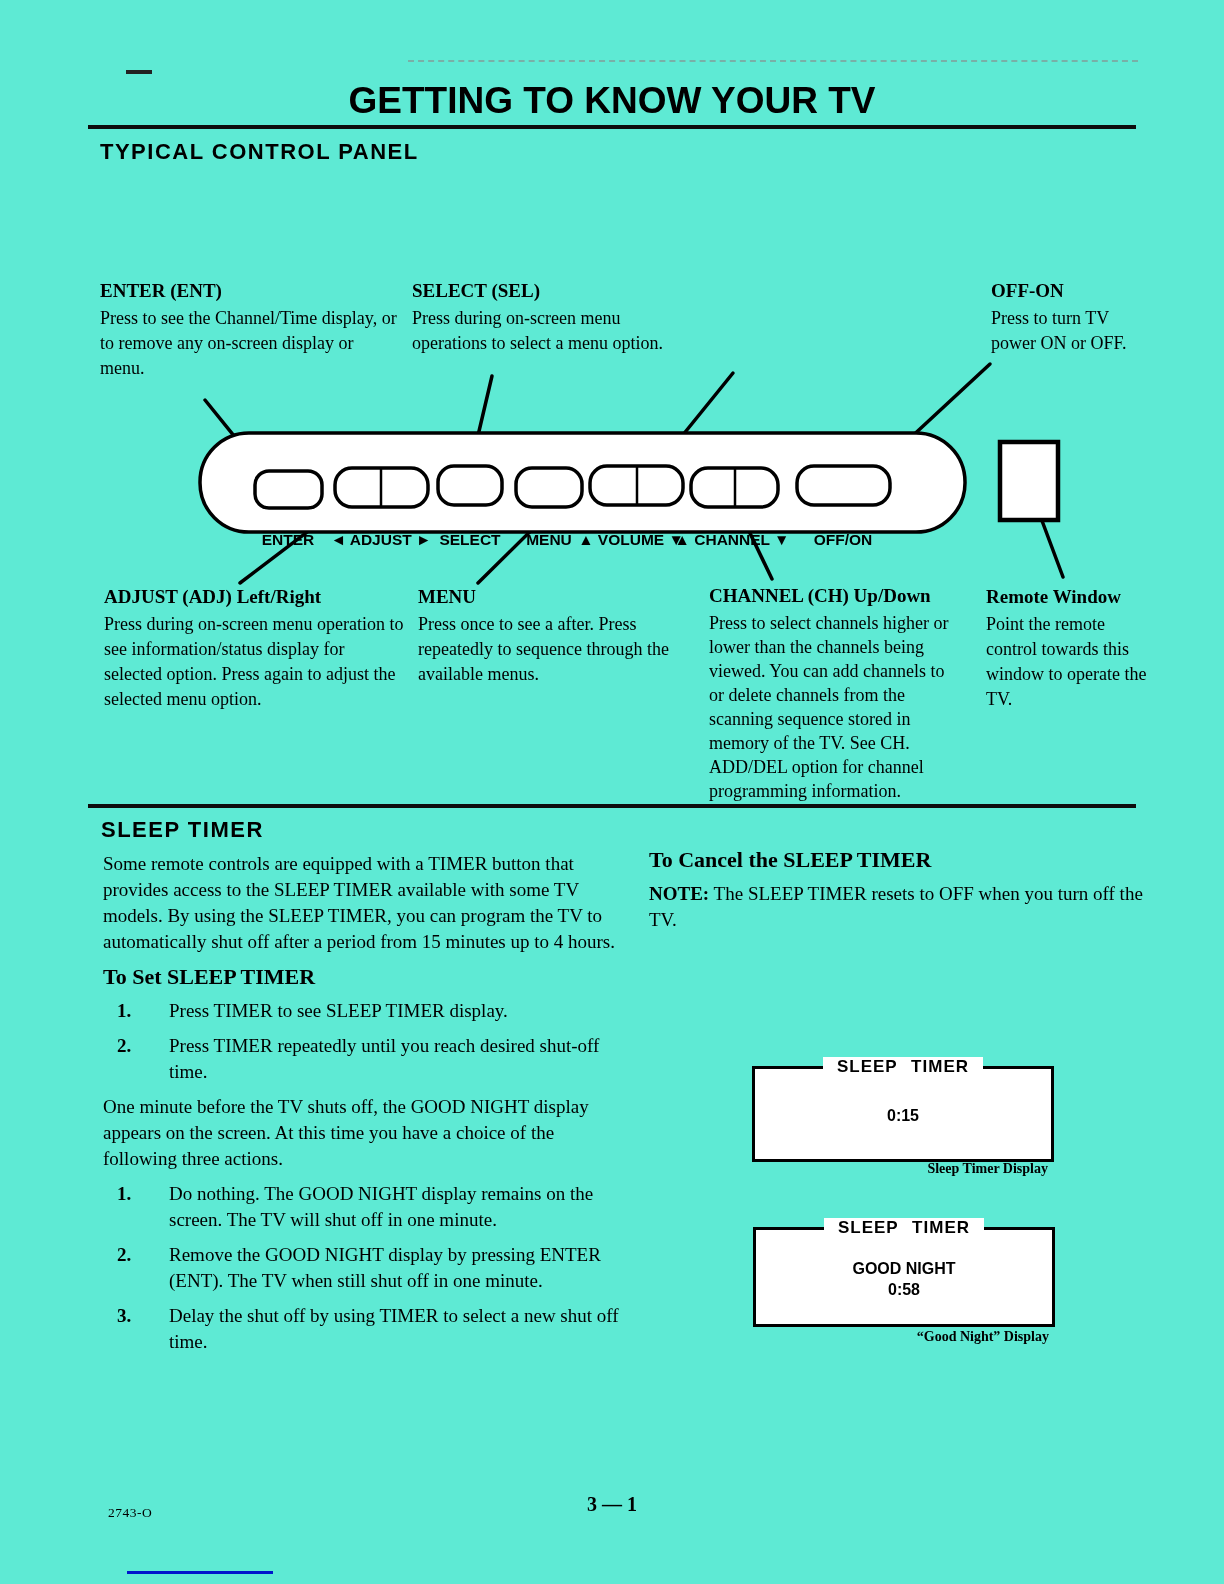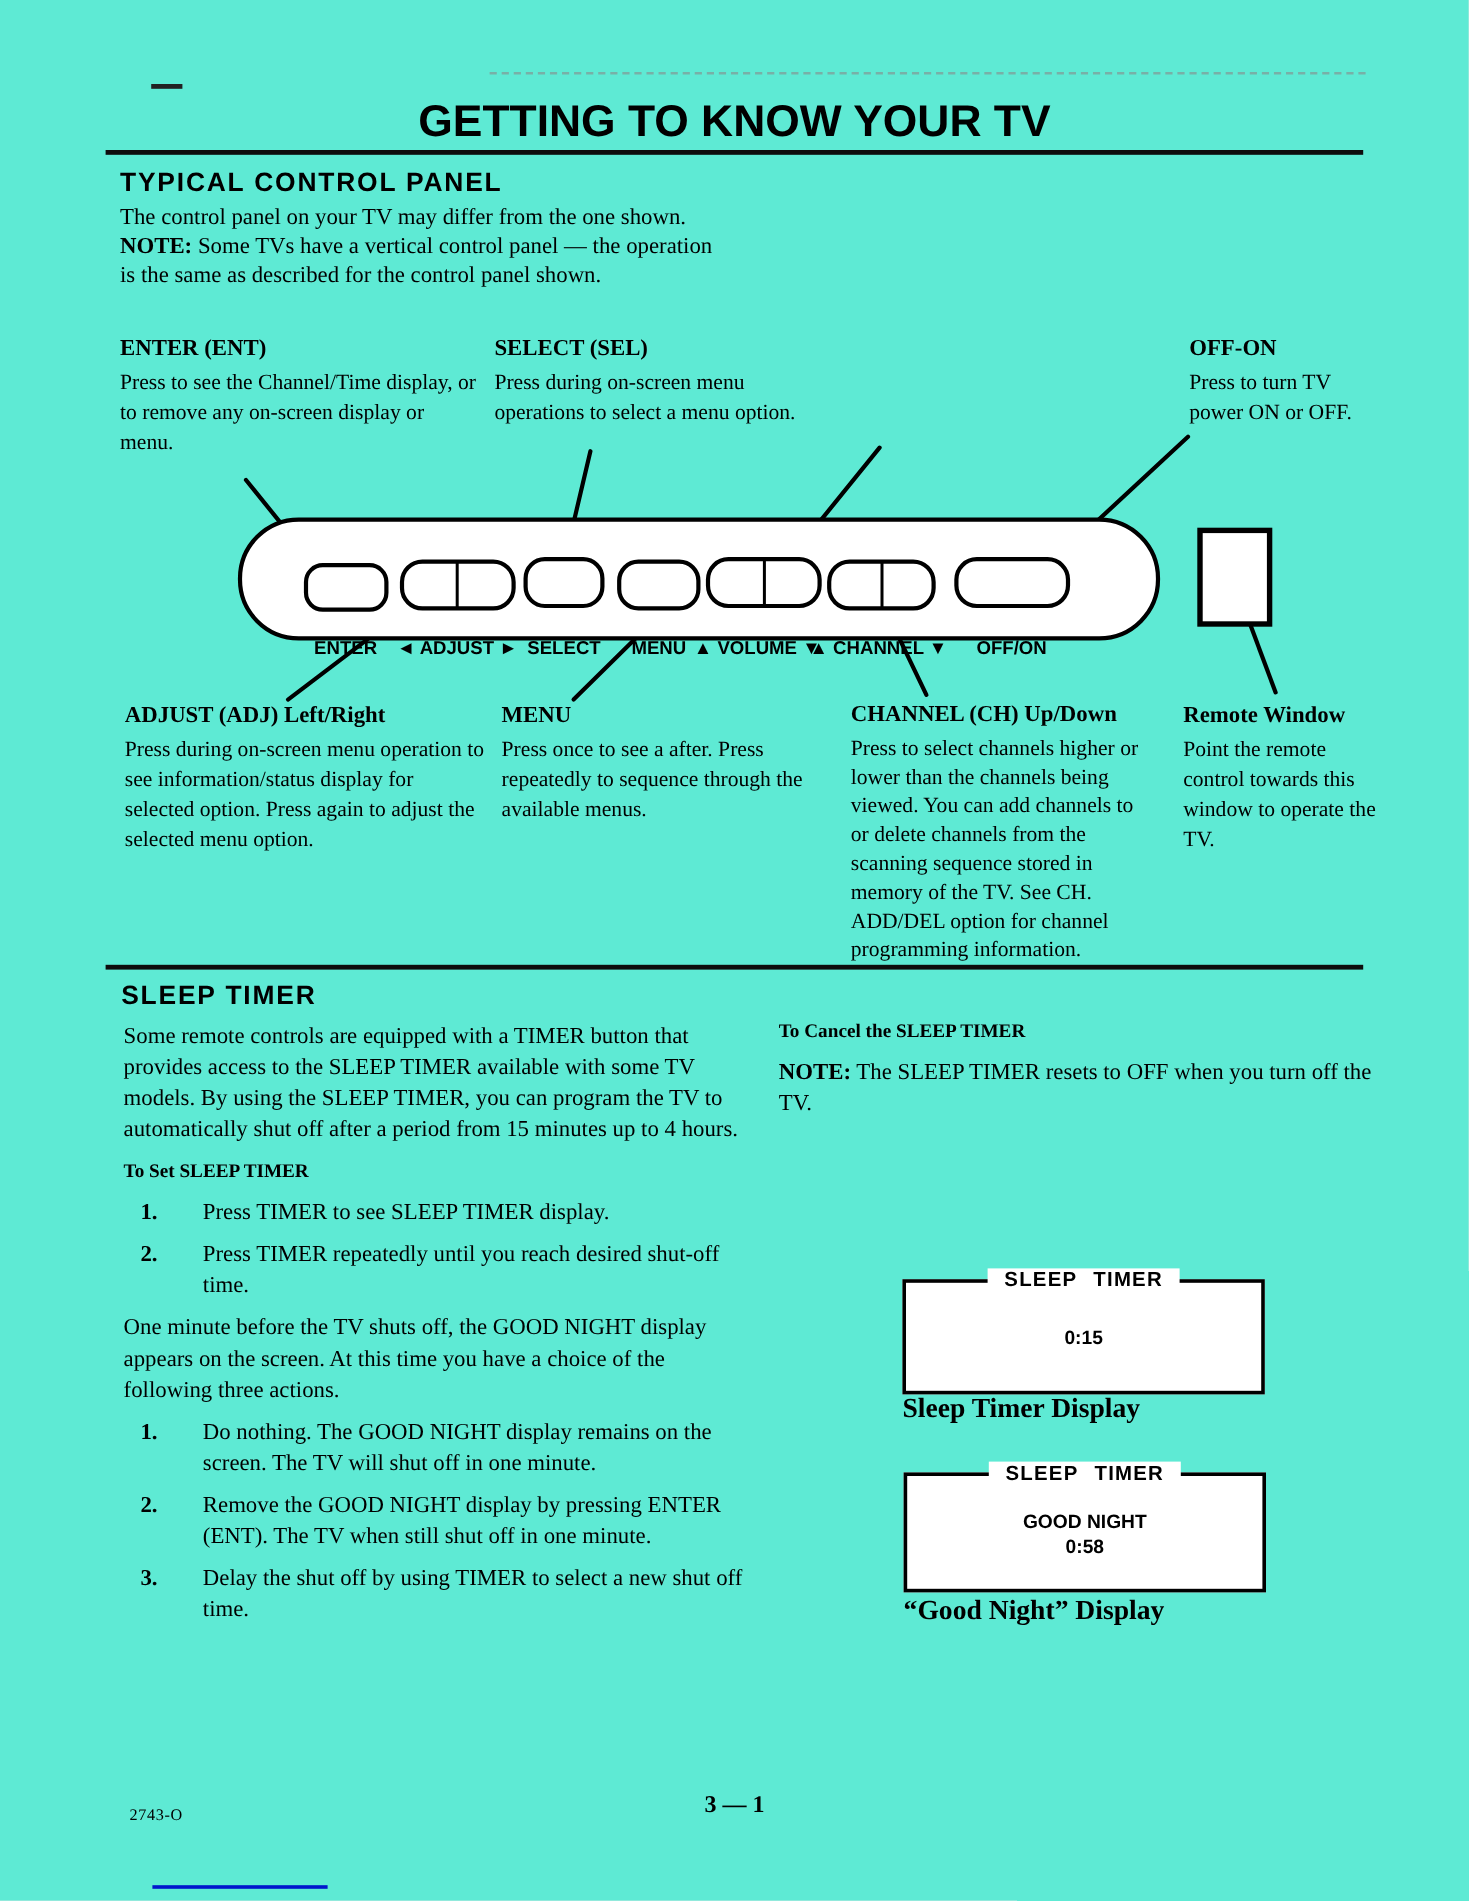--- a/index.html
+++ b/index.html
@@ -50,21 +50,21 @@
   .diagram { left:0; top:352px; }
   .diagram text {
     font-family:"Liberation Sans", sans-serif;
     font-weight:bold; font-size:15.5px;
   }
 
   .col { font-size:19px; line-height:26px; }
   .col-left  { left:103px; top:851px; width:524px; }
   .col-right { left:649px; top:845px; width:500px; }
   .col p { margin:0 0 9px 0; }
-  .sub-heading { font-weight:bold; font-size:16px; margin:2px 0 8px 0; }
+  .sub-heading { font-weight:bold; font-size:22px; margin:2px 0 8px 0; }
   .li { display:flex; margin:0 0 9px 14px; }
   .li .num { font-weight:bold; width:28px; flex:0 0 28px; }
   .li .txt { flex:1;margin-left:24px; }
   .note-label { font-weight:bold; }
 
   .osd-box {
     border:3px solid #000; background:#fff;
     font-family:"Liberation Sans", sans-serif;
   }
   .osd-1 { left:752px; top:1066px; width:296px; height:90px; }
@@ -73,21 +73,21 @@
     position:absolute; top:-12px; left:0; right:0; text-align:center;
   }
   .osd-header span {
     display:inline-block; background:#fff; padding:0 14px;
     font-size:17px; letter-spacing:1px; word-spacing:8px; font-weight:bold;
   }
   .osd-value { text-align:center; font-weight:bold; font-size:16px; line-height:21px; }
   .osd-1 .osd-value { margin-top:36px; }
   .osd-2 .osd-value { margin-top:28px; }
   .osd-caption {
-    text-align:left; font-weight:bold; font-size:23px;
+    text-align:right; font-weight:bold; font-size:14px;
     font-family:"Liberation Serif", serif;
   }
   .cap-1 { left:752px; top:1161px; width:296px; }
   .cap-2 { left:753px; top:1329px; width:296px; }
 
   .footer-code { left:108px; top:1505px; font-size:13.5px; letter-spacing:.5px; }
   .footer-page { left:0; right:0; top:1493px; text-align:center; font-weight:bold; font-size:20px; }
   .blue-line { left:127px; top:1571px; width:146px; height:3px; background:#0016cc; }
 </style>
 </head>
@@ -96,24 +96,20 @@
 <div class="page">
 
   <div class="abs top-dash"></div>
   <div class="abs top-dotted"></div>
 
   <div class="abs doc-title">GETTING TO KNOW YOUR TV</div>
   <div class="abs rule rule-1"></div>
 
   <div class="abs sec-heading sec1-heading">TYPICAL CONTROL PANEL</div>
 
-  <div class="abs intro">
-    <p>The control panel on your TV may differ from the one shown.</p>
-    <p><span class="note-label">NOTE:</span><span> Some TVs have a vertical control panel — the operation is the same as described for the control panel shown.</span></p>
-  </div>
 
   <div class="abs ann ann-enter">
     <div class="ann-title">ENTER (ENT)</div>
     <div class="ann-body">Press to see the Channel/Time display, or to remove any on-screen display or menu.</div>
   </div>
   <div class="abs ann ann-select">
     <div class="ann-title">SELECT (SEL)</div>
     <div class="ann-body">Press during on-screen menu operations to select a menu option.</div>
   </div>
   <div class="abs ann ann-offon">

